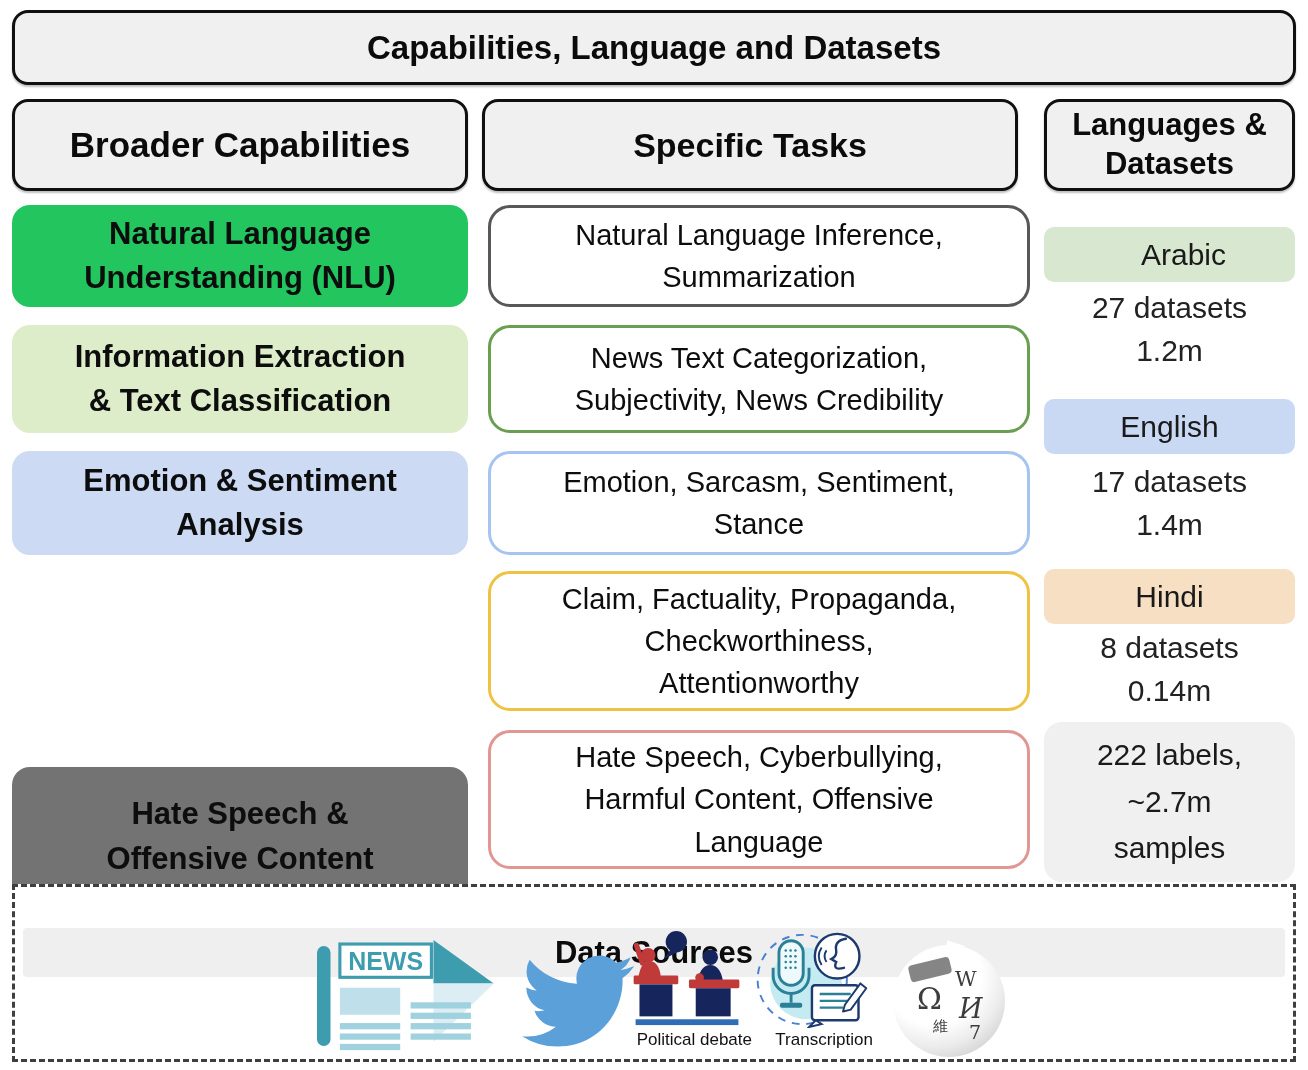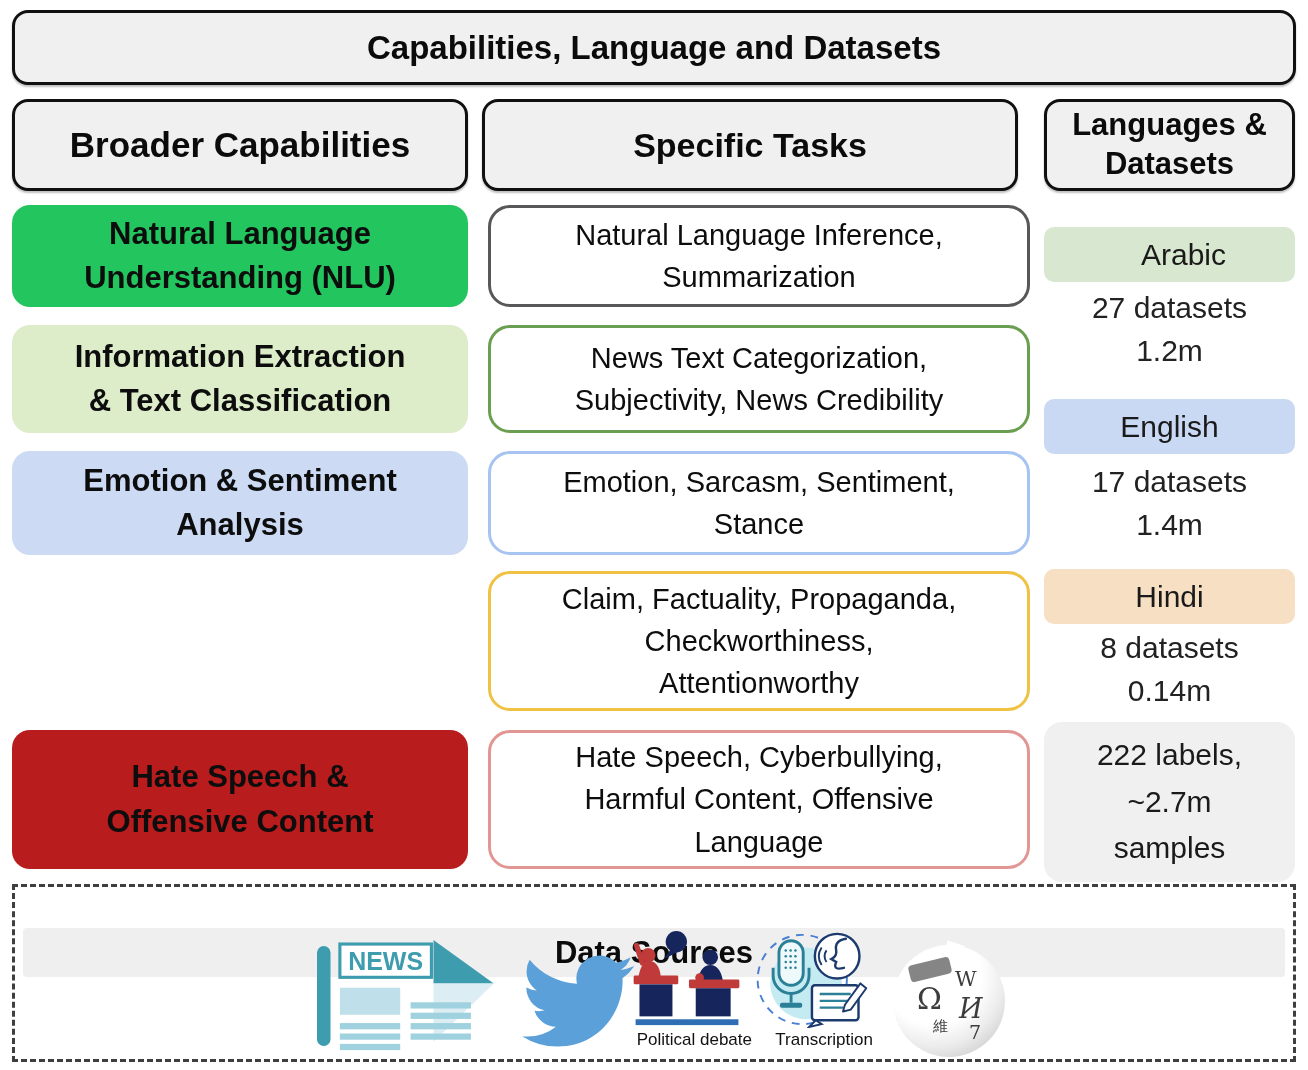--- a/index.html
+++ b/index.html
@@ -61,21 +61,21 @@
   <div class="box hdr col-hdr-1">Broader Capabilities</div>
   <div class="box hdr col-hdr-2">Specific Tasks</div>
   <div class="box hdr col-hdr-3">Languages &amp; Datasets</div>
 
   <div class="box cap r1" style="background-color: #22c55e;">Natural Language
 Understanding (NLU)</div>
   <div class="box cap r2" style="background-color: rgb(221, 237, 202);">Information Extraction
 &amp; Text Classification</div>
   <div class="box cap r3" style="background-color: rgb(204, 218, 244);">Emotion &amp; Sentiment
 Analysis</div>
-  <div class="box cap r5" style="background-color: #b91c1c;">Hate Speech &amp;
+  <div class="box cap r5" style="background-color: #737373; margin-top: 37px;">Hate Speech &amp;
 Offensive Content</div>
 
   <div class="box task r1" style="border-color: rgb(88, 88, 90);">Natural Language Inference,
 Summarization</div>
   <div class="box task r2" style="border-color: rgb(106, 158, 80);">News Text Categorization,
 Subjectivity, News Credibility</div>
   <div class="box task r3" style="border-color: rgb(166, 195, 242);">Emotion, Sarcasm, Sentiment,
 Stance</div>
   <div class="box task r4" style="border-color: rgb(240, 194, 67);">Claim, Factuality, Propaganda,
 Checkworthiness,

